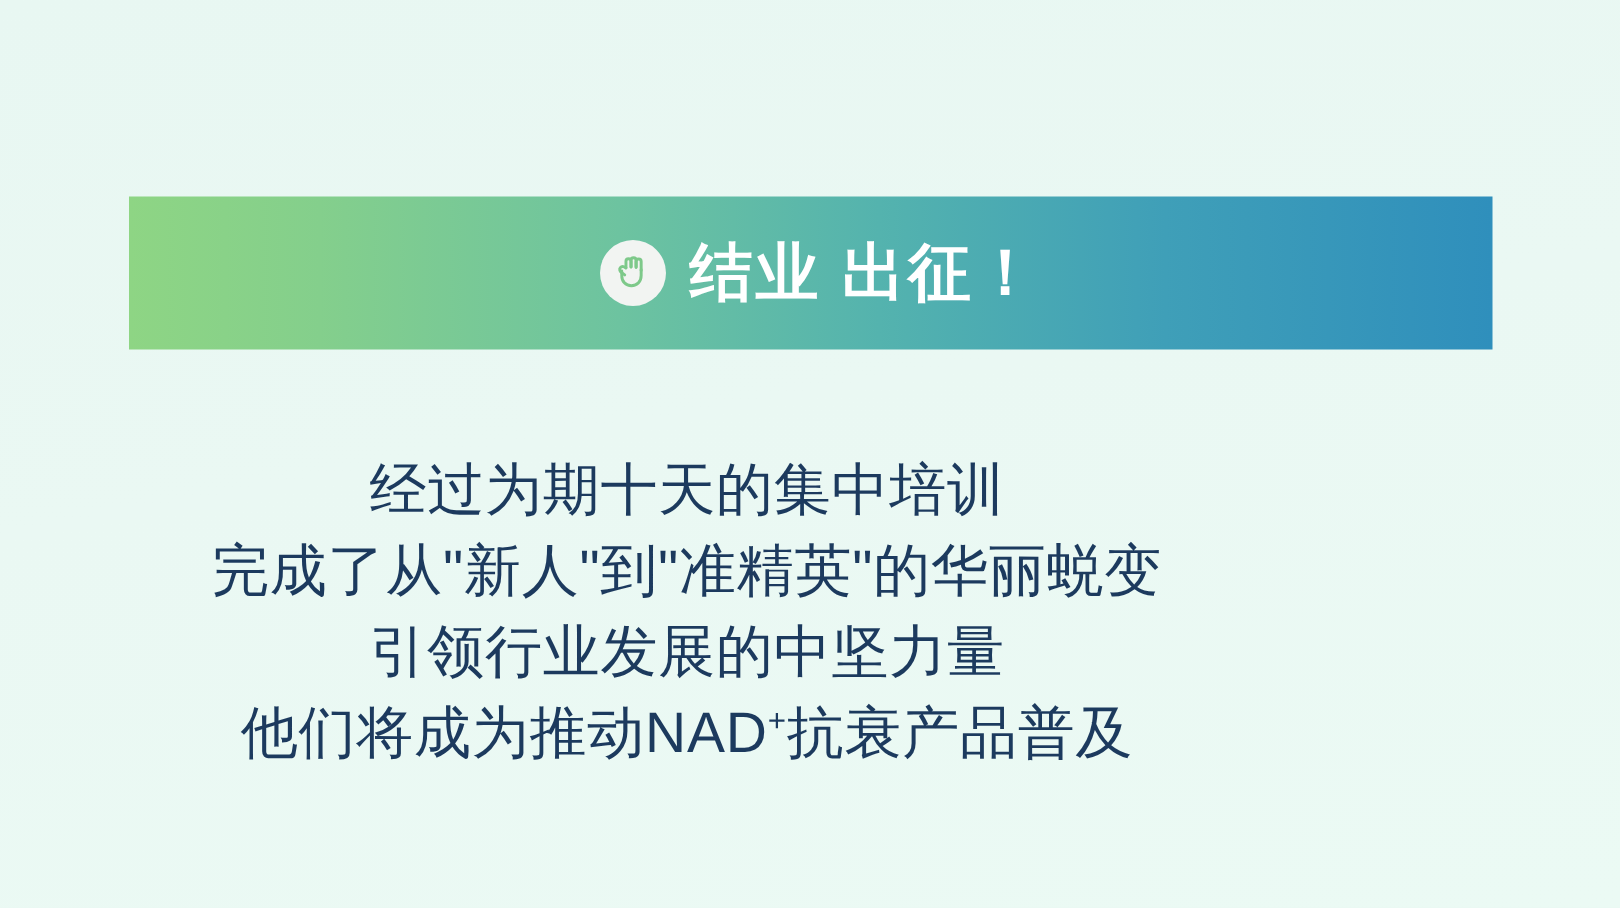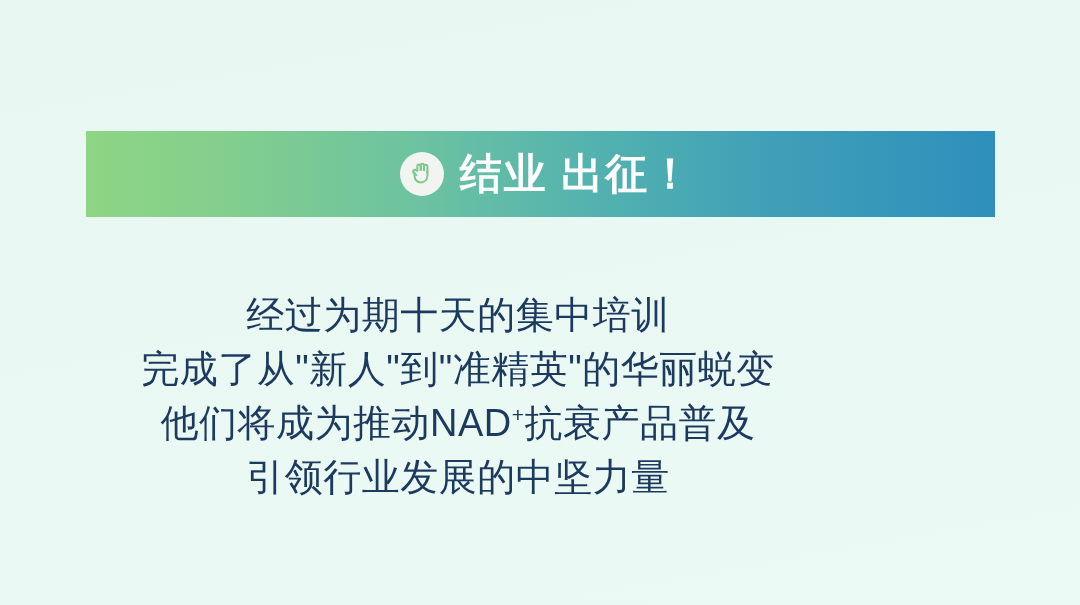--- a/index.html
+++ b/index.html
@@ -20,21 +20,21 @@
     background: linear-gradient(170deg, #e8f7f2 0%, #eaf8f3 45%, #ebfaf4 100%);
     box-sizing: border-box;
   }
 
   
   .banner {
     position: absolute;
     left: 86px;
     top: 131px;
     width: 909px;
-    height: 86px;
+    height: 102px;
     background: linear-gradient(90deg, #8ed584 0%, #84cf8c 14%, #6dc3a0 36%, #54b3ae 55%, #3f9fb8 76%, #2f8fbc 100%);
     display: flex;
     align-items: center;
     justify-content: center;
   }
   .banner-inner {
     display: flex;
     align-items: center;
     gap: 16px;
     transform: translateX(6px);
@@ -58,21 +58,21 @@
     font-weight: bold;
     letter-spacing: 2px;
     line-height: 1;
     white-space: nowrap;
   }
 
   
   .body-copy {
     position: absolute;
     left: 0;
-    top: 288px;
+    top: 300px;
     width: 916px;
     text-align: center;
     color: #1c3a5e;
     font-size: 38px;
     line-height: 54px;
     letter-spacing: 0.5px;
   }
   .body-line {
     display: block;
     white-space: nowrap;
@@ -99,17 +99,17 @@
           <path d="M11 12.4c-1.5-1.1-3.1-1.3-4 -.2-.9 1.1-.4 2.6 1 3.6l2.1 1.5"></path>
         </svg>
       </span>
       <span class="banner-title">结业 出征！</span>
     </div>
   </div>
 
   <div class="body-copy">
     <span class="body-line">经过为期十天的集中培训</span>
     <span class="body-line">完成了从"新人"到"准精英"的华丽蜕变</span>
+    <span class="body-line">引领行业发展的中坚力量</span>
     <span class="body-line"><span>他们将成为推动NAD</span><sup>+</sup><span>抗衰产品普及</span></span>
-    <span class="body-line">引领行业发展的中坚力量</span>
   </div>
 
 </div>
 
 </body></html>

